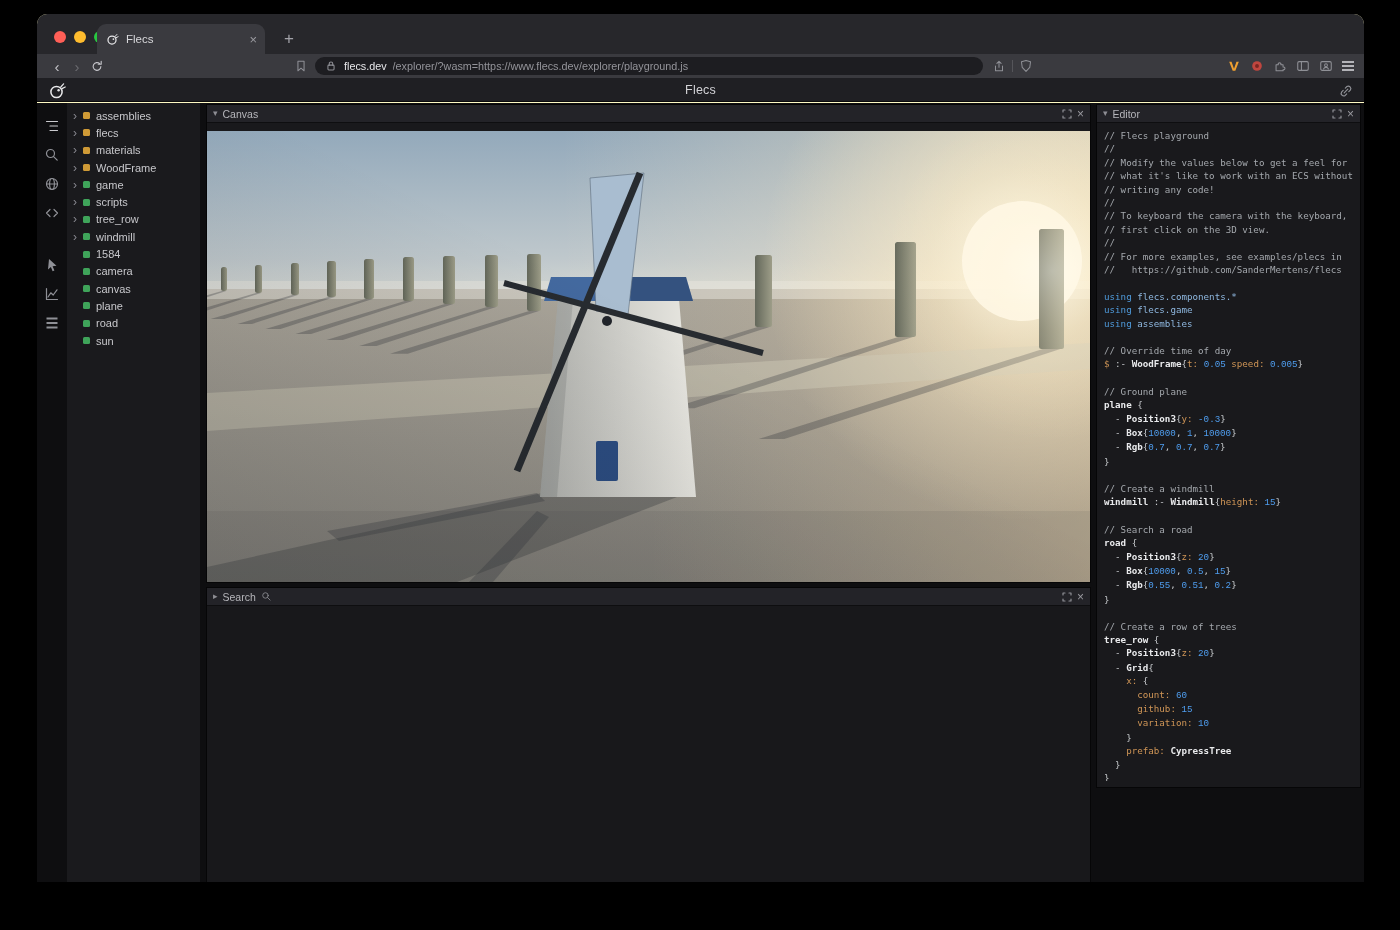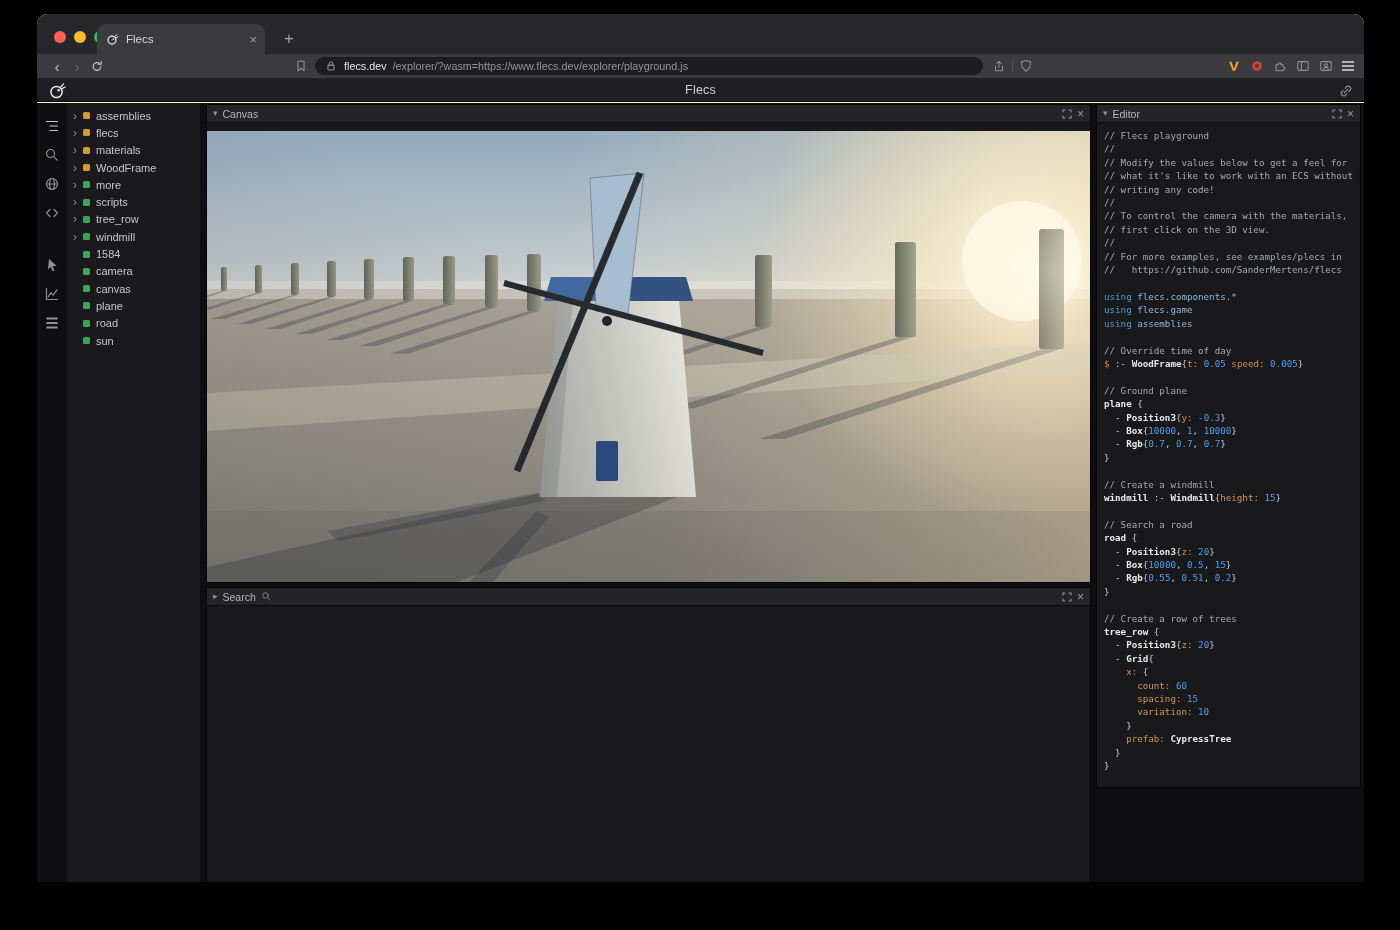--- a/index.html
+++ b/index.html
@@ -79,21 +79,21 @@
   .searchbody { position:absolute; top:18px; left:0; right:0; bottom:0; background:#18181b; }
 
   .editorpanel { left:1060px; top:2px; width:263px; height:682px; }
   .code { padding:6px 0 0 7px; font-family:"DejaVu Sans Mono", monospace; font-size:9.2px;
           line-height:13.4px; overflow:hidden; height:658px; }
   .cline { white-space:pre; }
   .tk-c { color:#a4a8ad; }
   .tk-k { color:#4f9bdc; }
   .tk-m { color:#8fb8e0; }
   .tk-e { color:#e9eaec; font-weight:bold; }
-  .tk-n { color:#4f9ef0; }
+  .tk-n { color:#4f9ef0;font-family:Liberation Mono, monospace; }
   .tk-a { color:#cf9556; }
   .tk-d { color:#cf9556; }
   .tk-p { color:#c6c9cc; }
 
   svg.lineicon { fill:none; stroke:#8f9096; stroke-width:1.2; stroke-linecap:round; stroke-linejoin:round; }
   svg.lineicon.bright { stroke:#cacace; }
 </style>
 </head>
 <body>
 
@@ -269,21 +269,21 @@
             <span class="tlbl">materials</span>
           </div>
           <div class="trow">
             <span class="tarrow">›</span>
             <span class="tsq mod"></span>
             <span class="tlbl">WoodFrame</span>
           </div>
           <div class="trow">
             <span class="tarrow">›</span>
             <span class="tsq ent"></span>
-            <span class="tlbl">more</span>
+            <span class="tlbl">game</span>
           </div>
           <div class="trow">
             <span class="tarrow">›</span>
             <span class="tsq ent"></span>
             <span class="tlbl">scripts</span>
           </div>
           <div class="trow">
             <span class="tarrow">›</span>
             <span class="tsq ent"></span>
             <span class="tlbl">tree_row</span>
@@ -459,21 +459,21 @@
           </svg>
           <span class="pclose">×</span>
         </div>
         <div class="code">
             <div class="cline"><span class="tk-c">// Flecs playground</span></div>
             <div class="cline"><span class="tk-c">//</span></div>
             <div class="cline"><span class="tk-c">// Modify the values below to get a feel for</span></div>
             <div class="cline"><span class="tk-c">// what it's like to work with an ECS without</span></div>
             <div class="cline"><span class="tk-c">// writing any code!</span></div>
             <div class="cline"><span class="tk-c">//</span></div>
-            <div class="cline"><span class="tk-c">// To control the camera with the materials,</span></div>
+            <div class="cline"><span class="tk-c">// To keyboard the camera with the keyboard,</span></div>
             <div class="cline"><span class="tk-c">// first click on the 3D view.</span></div>
             <div class="cline"><span class="tk-c">//</span></div>
             <div class="cline"><span class="tk-c">// For more examples, see examples/plecs in</span></div>
             <div class="cline"><span class="tk-c">//   https://github.com/SanderMertens/flecs</span></div>
             <div class="cline">&nbsp;</div>
             <div class="cline"><span class="tk-k">using </span><span class="tk-m">flecs.components.*</span></div>
             <div class="cline"><span class="tk-k">using </span><span class="tk-m">flecs.game</span></div>
             <div class="cline"><span class="tk-k">using </span><span class="tk-m">assemblies</span></div>
             <div class="cline">&nbsp;</div>
             <div class="cline"><span class="tk-c">// Override time of day</span></div>
@@ -495,21 +495,21 @@
             <div class="cline"><span class="tk-p">  - </span><span class="tk-e">Box</span><span class="tk-p">{</span><span class="tk-n">10000</span><span class="tk-p">, </span><span class="tk-n">0.5</span><span class="tk-p">, </span><span class="tk-n">15</span><span class="tk-p">}</span></div>
             <div class="cline"><span class="tk-p">  - </span><span class="tk-e">Rgb</span><span class="tk-p">{</span><span class="tk-n">0.55</span><span class="tk-p">, </span><span class="tk-n">0.51</span><span class="tk-p">, </span><span class="tk-n">0.2</span><span class="tk-p">}</span></div>
             <div class="cline"><span class="tk-p">}</span></div>
             <div class="cline">&nbsp;</div>
             <div class="cline"><span class="tk-c">// Create a row of trees</span></div>
             <div class="cline"><span class="tk-e">tree_row</span><span class="tk-p"> {</span></div>
             <div class="cline"><span class="tk-p">  - </span><span class="tk-e">Position3</span><span class="tk-p">{</span><span class="tk-a">z:</span><span class="tk-p"> </span><span class="tk-n">20</span><span class="tk-p">}</span></div>
             <div class="cline"><span class="tk-p">  - </span><span class="tk-e">Grid</span><span class="tk-p">{</span></div>
             <div class="cline"><span class="tk-p">    </span><span class="tk-a">x:</span><span class="tk-p"> {</span></div>
             <div class="cline"><span class="tk-p">      </span><span class="tk-a">count:</span><span class="tk-p"> </span><span class="tk-n">60</span></div>
-            <div class="cline"><span class="tk-p">      </span><span class="tk-a">spacing:</span><span class="tk-p"> </span><span class="tk-n">15</span></div>
+            <div class="cline"><span class="tk-p">      </span><span class="tk-a">github:</span><span class="tk-p"> </span><span class="tk-n">15</span></div>
             <div class="cline"><span class="tk-p">      </span><span class="tk-a">variation:</span><span class="tk-p"> </span><span class="tk-n">10</span></div>
             <div class="cline"><span class="tk-p">    }</span></div>
             <div class="cline"><span class="tk-p">    </span><span class="tk-a">prefab:</span><span class="tk-p"> </span><span class="tk-e">CypressTree</span></div>
             <div class="cline"><span class="tk-p">  }</span></div>
             <div class="cline"><span class="tk-p">}</span></div>
           </div>
       </div>
 
     </div>
   </div>

